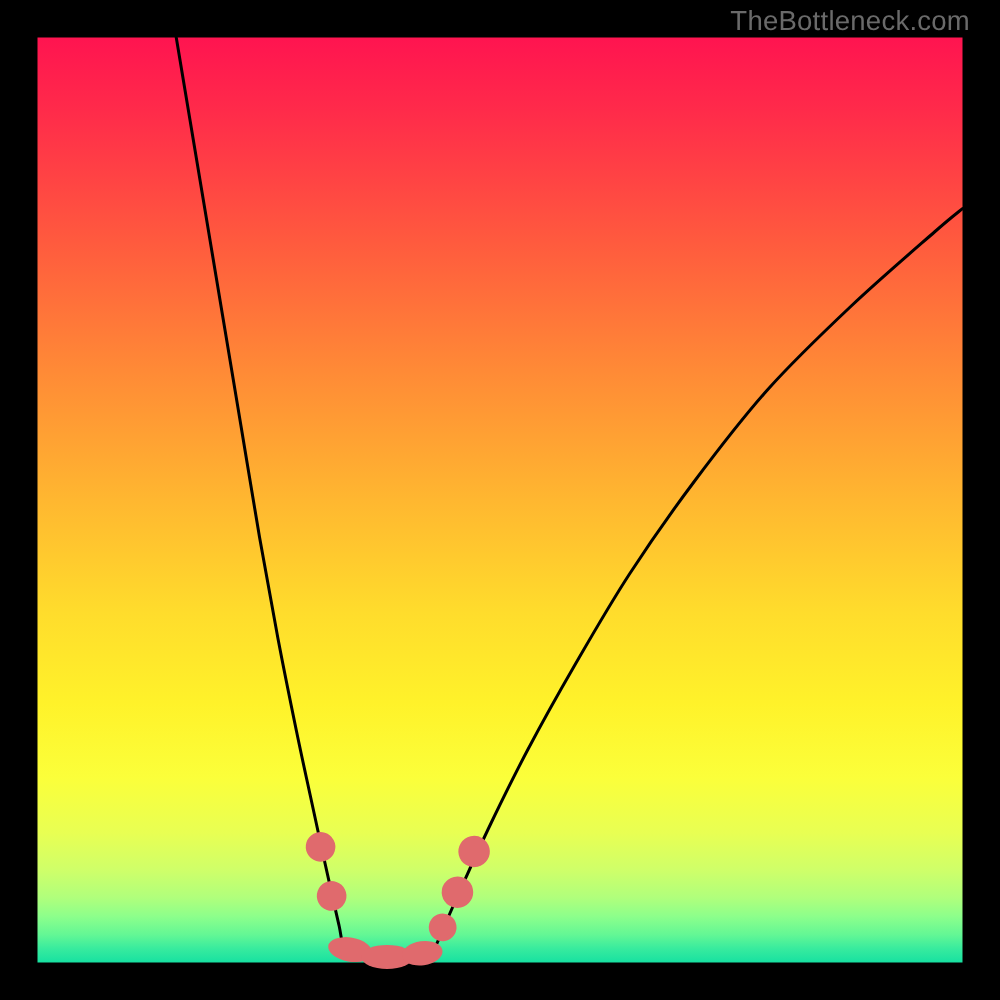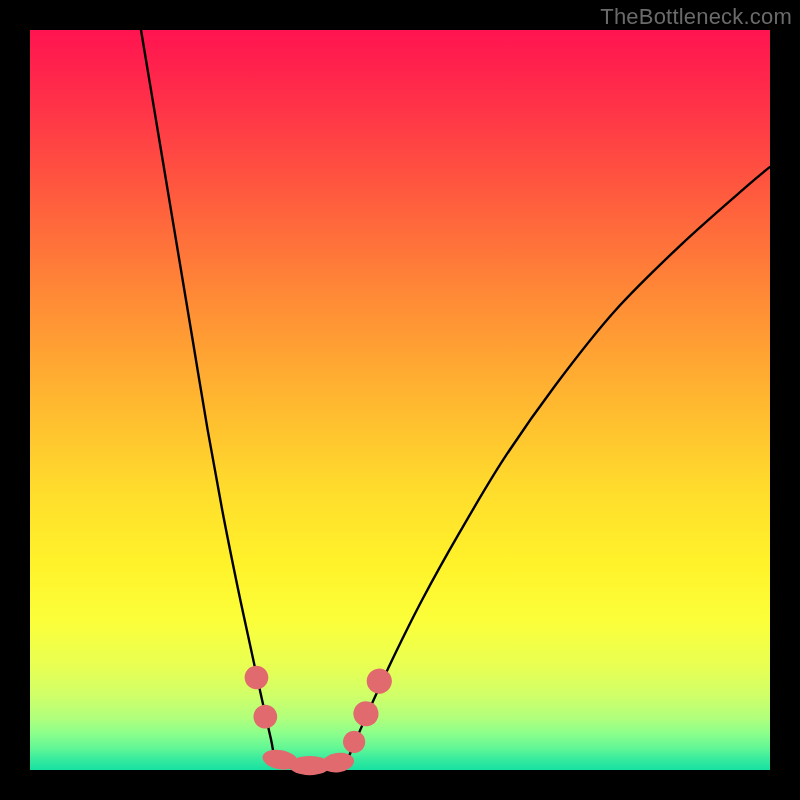--- a/index.html
+++ b/index.html
@@ -76,14 +76,14 @@
           <ellipse cx="235.32" cy="686.72" rx="11.84" ry="11.84" fill="#e06a6d" stroke="#934447" stroke-width="0" transform="rotate(64 235.32 686.72)"></ellipse>
           <ellipse cx="250.12" cy="729.64" rx="17.76" ry="9.62" fill="#e06a6d" stroke="#934447" stroke-width="0" transform="rotate(10 250.12 729.64)"></ellipse>
           <ellipse cx="279.72" cy="735.56" rx="20.72" ry="9.62" fill="#e06a6d" stroke="#934447" stroke-width="0" transform="rotate(0 279.72 735.56)"></ellipse>
           <ellipse cx="307.84" cy="732.60" rx="16.28" ry="9.62" fill="#e06a6d" stroke="#934447" stroke-width="0" transform="rotate(-8 307.84 732.60)"></ellipse>
           <ellipse cx="324.12" cy="711.88" rx="11.10" ry="11.10" fill="#e06a6d" stroke="#934447" stroke-width="0" transform="rotate(-55 324.12 711.88)"></ellipse>
           <ellipse cx="335.96" cy="683.76" rx="12.58" ry="12.58" fill="#e06a6d" stroke="#934447" stroke-width="0" transform="rotate(-58 335.96 683.76)"></ellipse>
           <ellipse cx="349.28" cy="651.20" rx="12.58" ry="12.58" fill="#e06a6d" stroke="#934447" stroke-width="0" transform="rotate(-58 349.28 651.20)"></ellipse>
         </g>
     </svg>
   </div>
-  <div class="site-label" style="right: 8px; top: 4px;">TheBottleneck.com</div>
+  <div class="site-label" style="right: 24px; top: 4px;">TheBottleneck.com</div>
 </div>
 
 </body></html>

